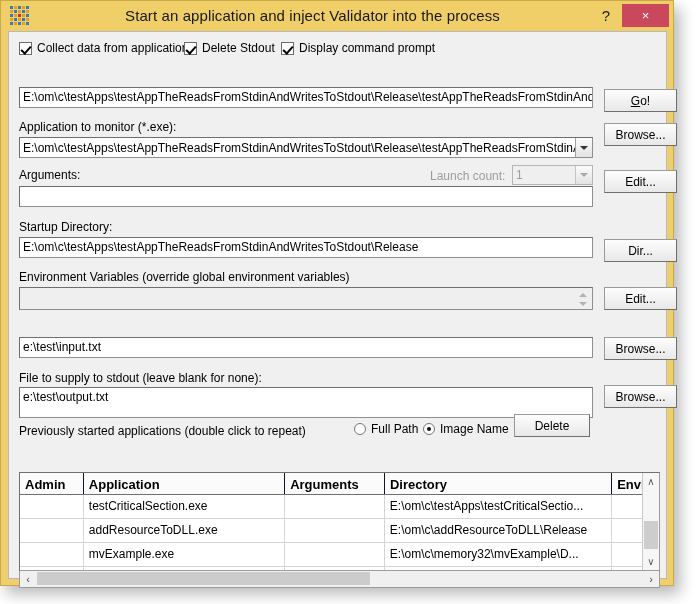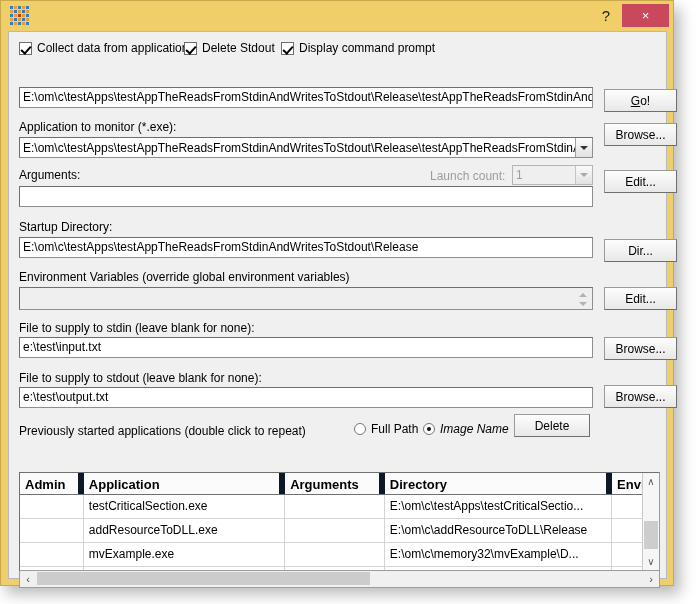--- a/index.html
+++ b/index.html
@@ -225,21 +225,21 @@
   }
   #lv-header {
     display: flex;
     height: 22px;
     background: #fbfbfb;
     border-bottom: 1px solid #707070;
     font-weight: bold;
     font-size: 13px;
   }
   #lv-header .hc {
-    border-right: 6px solid #0f172a;
+    border-right: 1px solid #0f172a;
     padding: 2px 8px 0 5px;
     overflow: hidden;
     white-space: nowrap;
     display: flex; align-items: center;
   }
   #lv-body { position: absolute; left: 0; top: 22px; right: 0; bottom: 0; }
   .lv-row {
     display: flex;
     height: 24px;
     border-bottom: 1px solid #d4d4d4;
@@ -324,20 +324,21 @@
         <i class="ic-b"></i>
         <i class="ic-o"></i>
         <i class="ic-b"></i>
         <i class="ic-o"></i>
       <i class="ic-b"></i>
         <i class="ic-o"></i>
         <i class="ic-b"></i>
         <i class="ic-o"></i>
         <i class="ic-b"></i>
     </div>
+    <div id="title-text">Start an application and inject Validator into the process</div>
     <div id="help-btn">?</div>
     <div id="close-btn">×</div>
   </div>
 
   <div id="client">
 
     <div class="cb" style="left:10px; top:9px;">
       <span class="box"></span>
       <span class="cblbl">Collect data from application</span>
     </div>
@@ -382,34 +383,33 @@
     <div class="lbl" style="left:10px; top:238px;text-align:right;">Environment Variables (override global environment variables)</div>
     <div class="tb gray" style="left:10px; top:255px; width:574px; height:23px;">
       <span></span>
       <span class="spin">
         <span class="up"></span>
           <span class="dn"></span>
       </span>
     </div>
     <div class="btn" style="left:595px; top:255px; width:73px; height:23px;">Edit...</div>
 
-    <div class="lbl" style="left:10px; top:289px;">File to supply to stdin (leave blank for none):</div>
     <div class="tb" style="left:10px; top:305px; width:574px; height:21px;">e:\test\input.txt</div>
     <div class="btn" style="left:595px; top:305px; width:73px; height:23px;">Browse...</div>
 
     <div class="lbl" style="left:10px; top:339px;">File to supply to stdout (leave blank for none):</div>
-    <div class="tb" style="left:10px; top:355px; width:574px; height:21px;">e:\test\output.txt</div>
+    <div class="tb" style="left:10px; top:355px; width:574px; height:31px;">e:\test\output.txt</div>
     <div class="btn" style="left:595px; top:353px; width:73px; height:23px;">Browse...</div>
 
     <div class="lbl" style="left:10px; top:392px;">Previously started applications (double click to repeat)</div>
     <div class="rb" style="left:345px; top:390px;">
       <span class="circ"></span>
       <span class="rblbl">Full Path</span>
     </div>
-    <div class="rb on" style="left:414px; top:390px;font-style:italic;">
+    <div class="rb on" style="left:414px; top:390px;">
       <span class="circ"></span>
       <span class="rblbl">Image Name</span>
     </div>
     <div class="btn" style="left:505px; top:382px; width:76px; height:23px;">Delete</div>
 
     <div id="listview">
       <div id="lv-header">
         <div class="hc" style="width:64px;">Admin</div>
         <div class="hc" style="width:202px;">Application</div>
         <div class="hc" style="width:100px;text-align:center;">Arguments</div>

